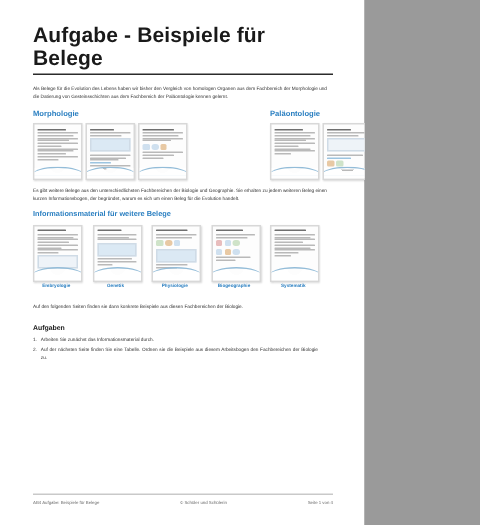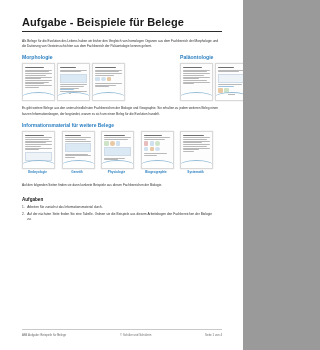--- a/index.html
+++ b/index.html
@@ -23,21 +23,21 @@
   }
   .content {
     position: absolute;
     left: 22px;
     top: 16px;
     width: 200px;
   }
 
   
   .doc-title {
-    font-size: 11px;
+    font-size: 14px;
     font-weight: bold;
     color: #1a1a1a;
     letter-spacing: .1px;
     margin: 0 0 2.5px 0;
     line-height: 1.1;
   }
   .title-rule {
     height: 1px;
     background: #2b2b2b;
     width: 200px;

